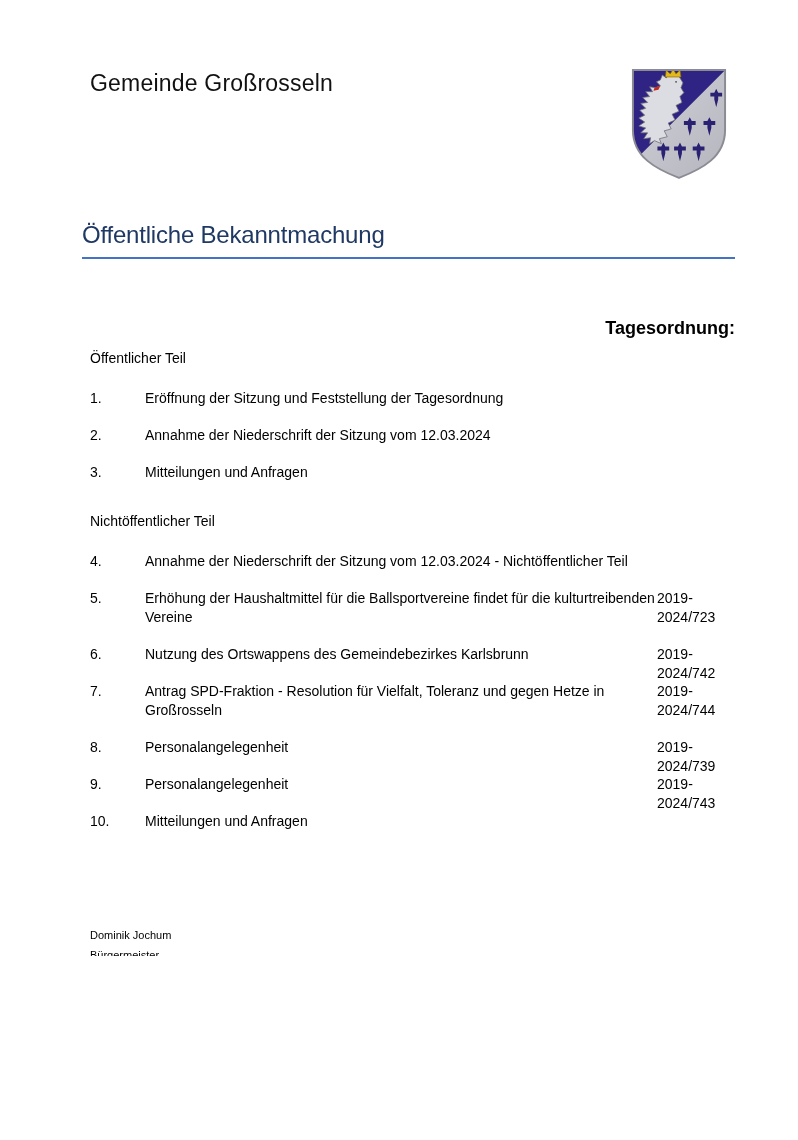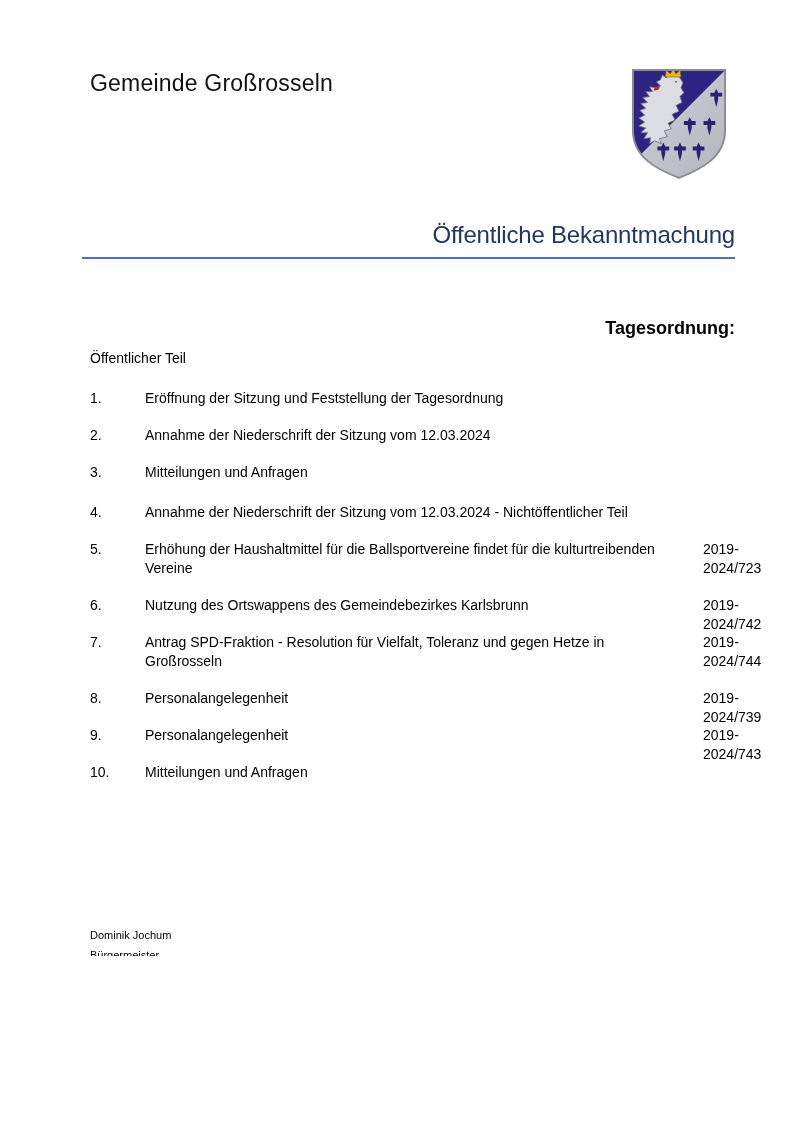--- a/index.html
+++ b/index.html
@@ -25,21 +25,21 @@
     left: 630px;
     top: 66px;
     width: 98px;
     height: 116px;
   }
   .doc-title {
     position: absolute;
     left: 82px;
     top: 221px;
     width: 653px;
-    text-align: right;
+    text-align: left;
     font-size: 24px;
     letter-spacing: -0.2px;
     color: #1f3864;
   }
   .title-rule {
     position: absolute;
     left: 82px;
     top: 257px;
     width: 653px;
     border-top: 2px solid #4472c4;
@@ -67,21 +67,21 @@
   .section-label.second { margin-top: 30px; }
   .items { margin-top: 21px; }
   .item {
     display: grid;
     grid-template-columns: 55px 512px 78px;
     line-height: 19px;
     margin-bottom: 18px;
   }
   .item .num { }
   .item .txt { }
-  .item .ref { position: relative; margin-left: 46px; }
+  .item .ref { position: relative; }
   .item .ref span {
     position: absolute;
     top: 0; left: 0;
     width: 78px;
     line-height: 19px;
   }
   .signature {
     position: absolute;
     left: 90px;
     top: 925px;
@@ -153,20 +153,21 @@
       </div>
       <div class="item">
         <span class="num">3.</span>
         <span class="txt">Mitteilungen und Anfragen</span>
         <span class="ref">
             <span></span>
           </span>
       </div>
     </div>
 
+    <div class="section-label second">Nichtöffentlicher Teil</div>
 
     <div class="items">
       <div class="item">
         <span class="num">4.</span>
         <span class="txt">Annahme der Niederschrift der Sitzung vom 12.03.2024 - Nichtöffentlicher Teil</span>
         <span class="ref">
             <span></span>
           </span>
       </div>
       <div class="item">

